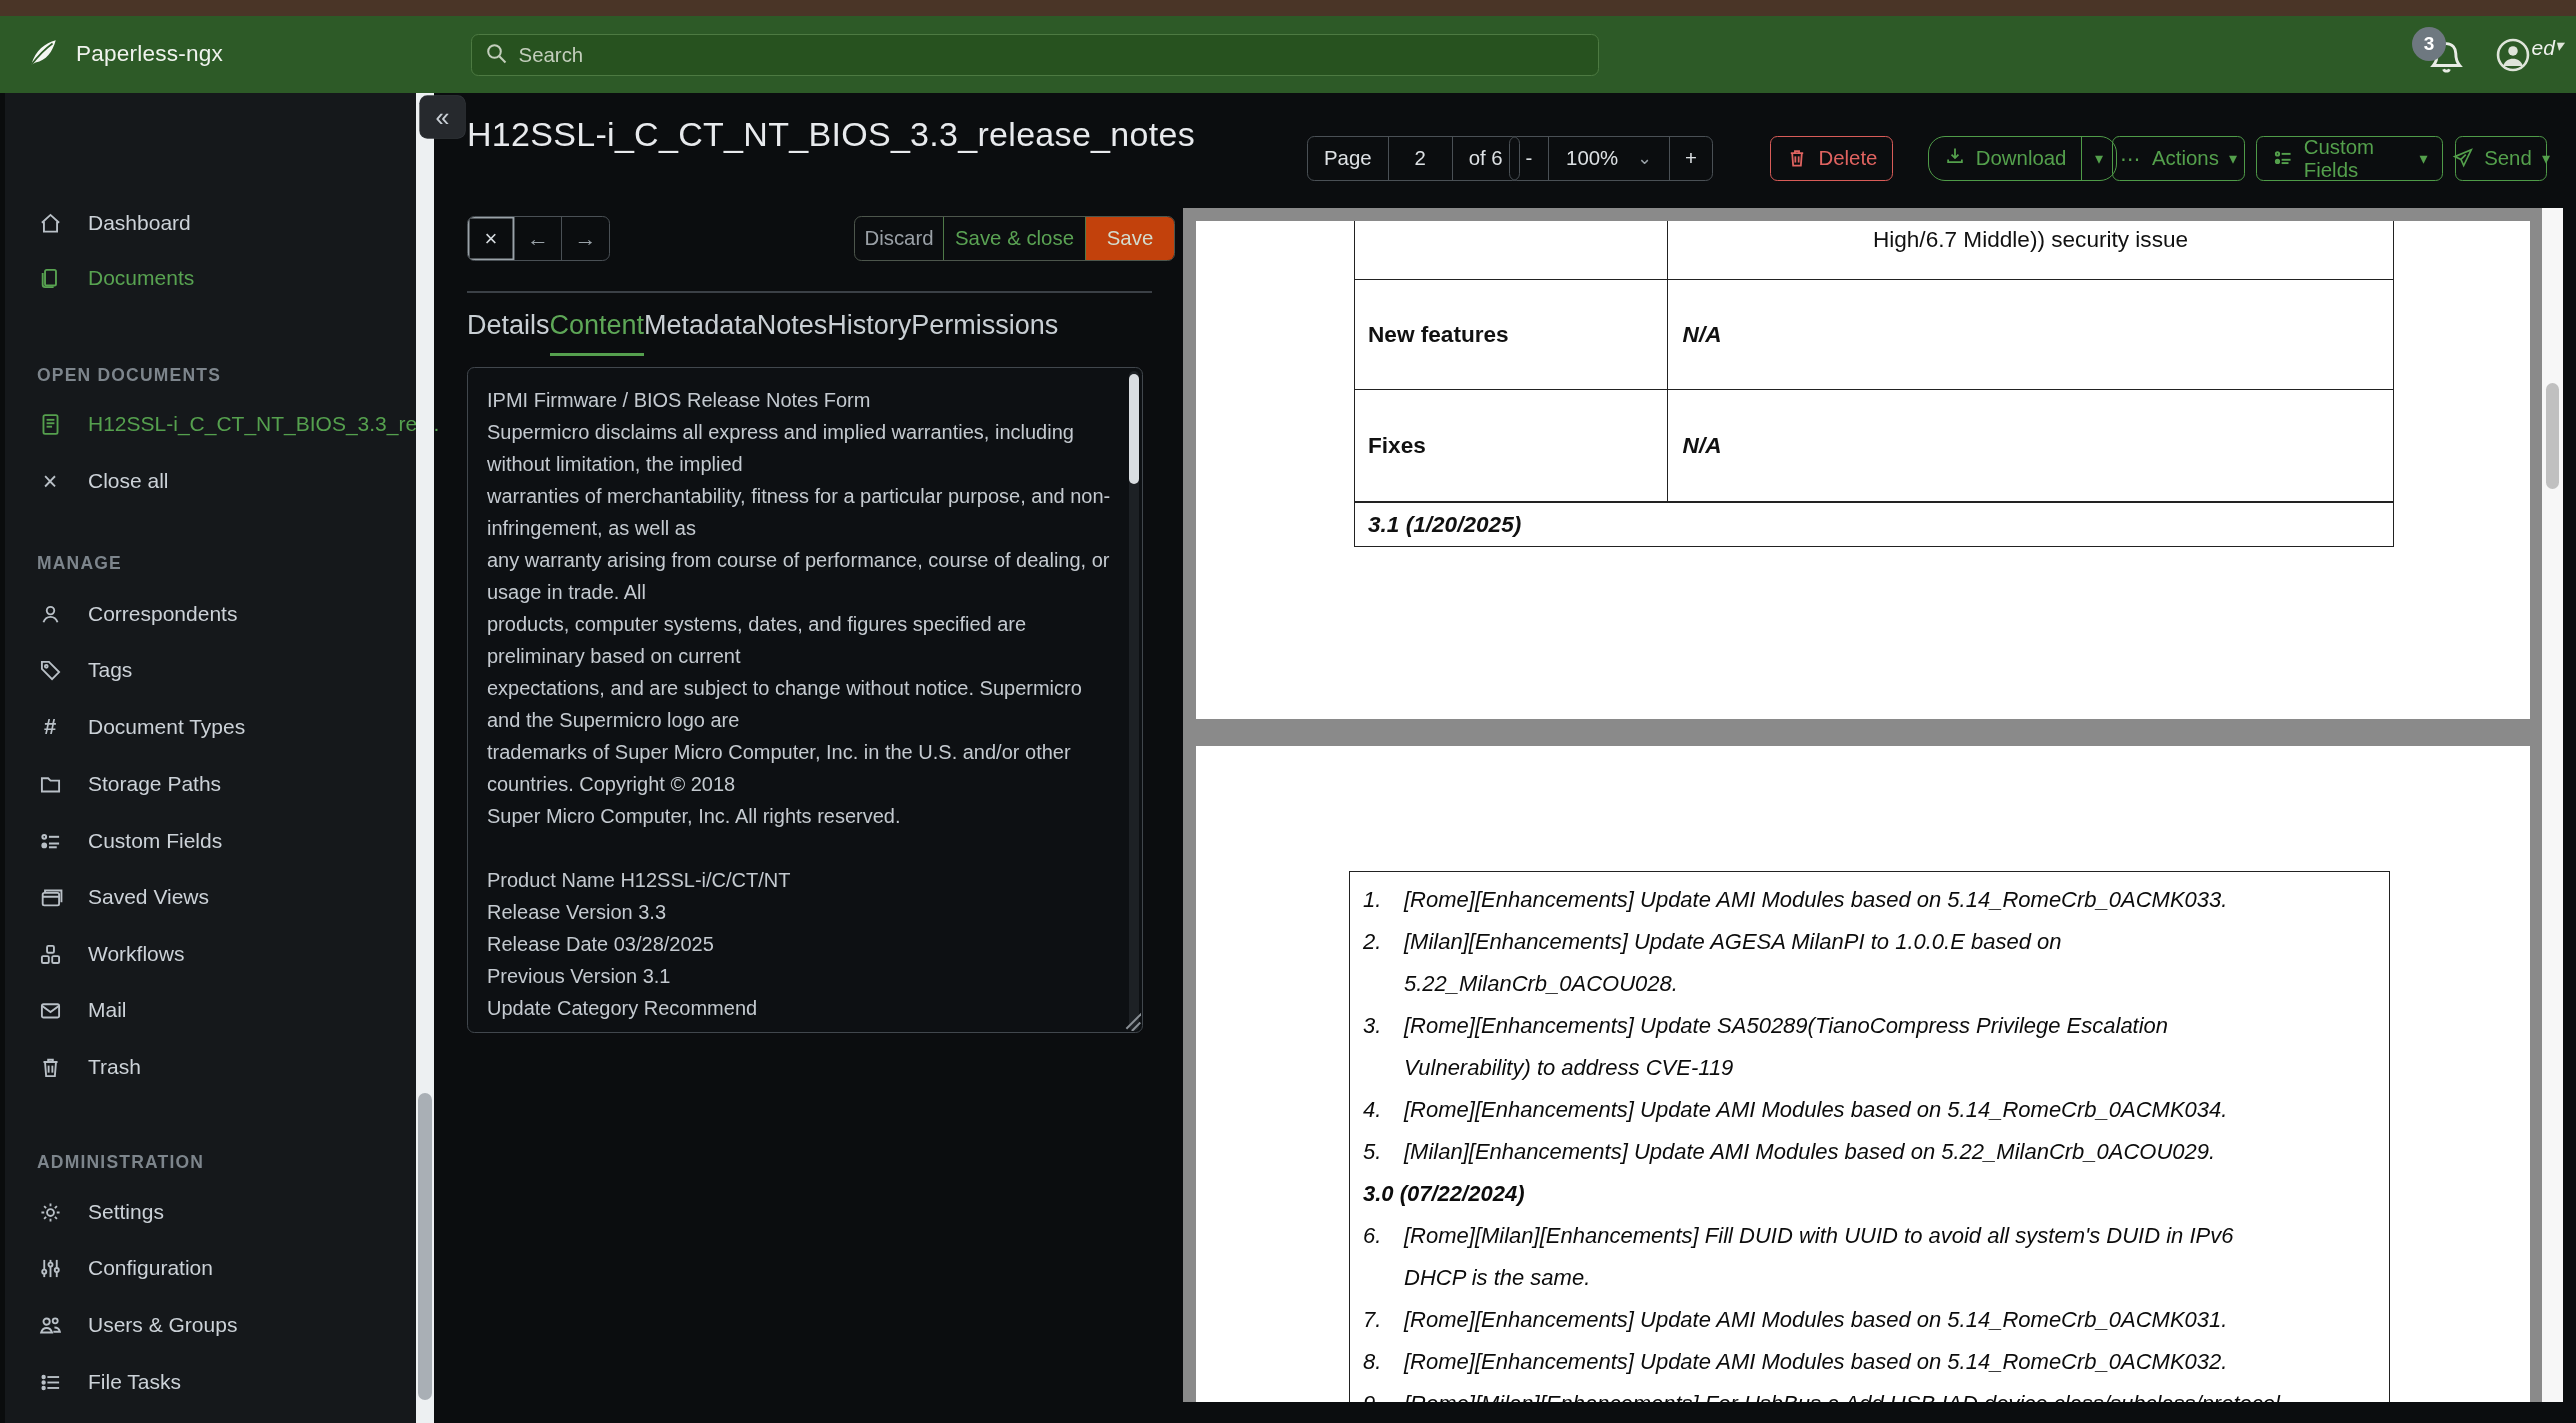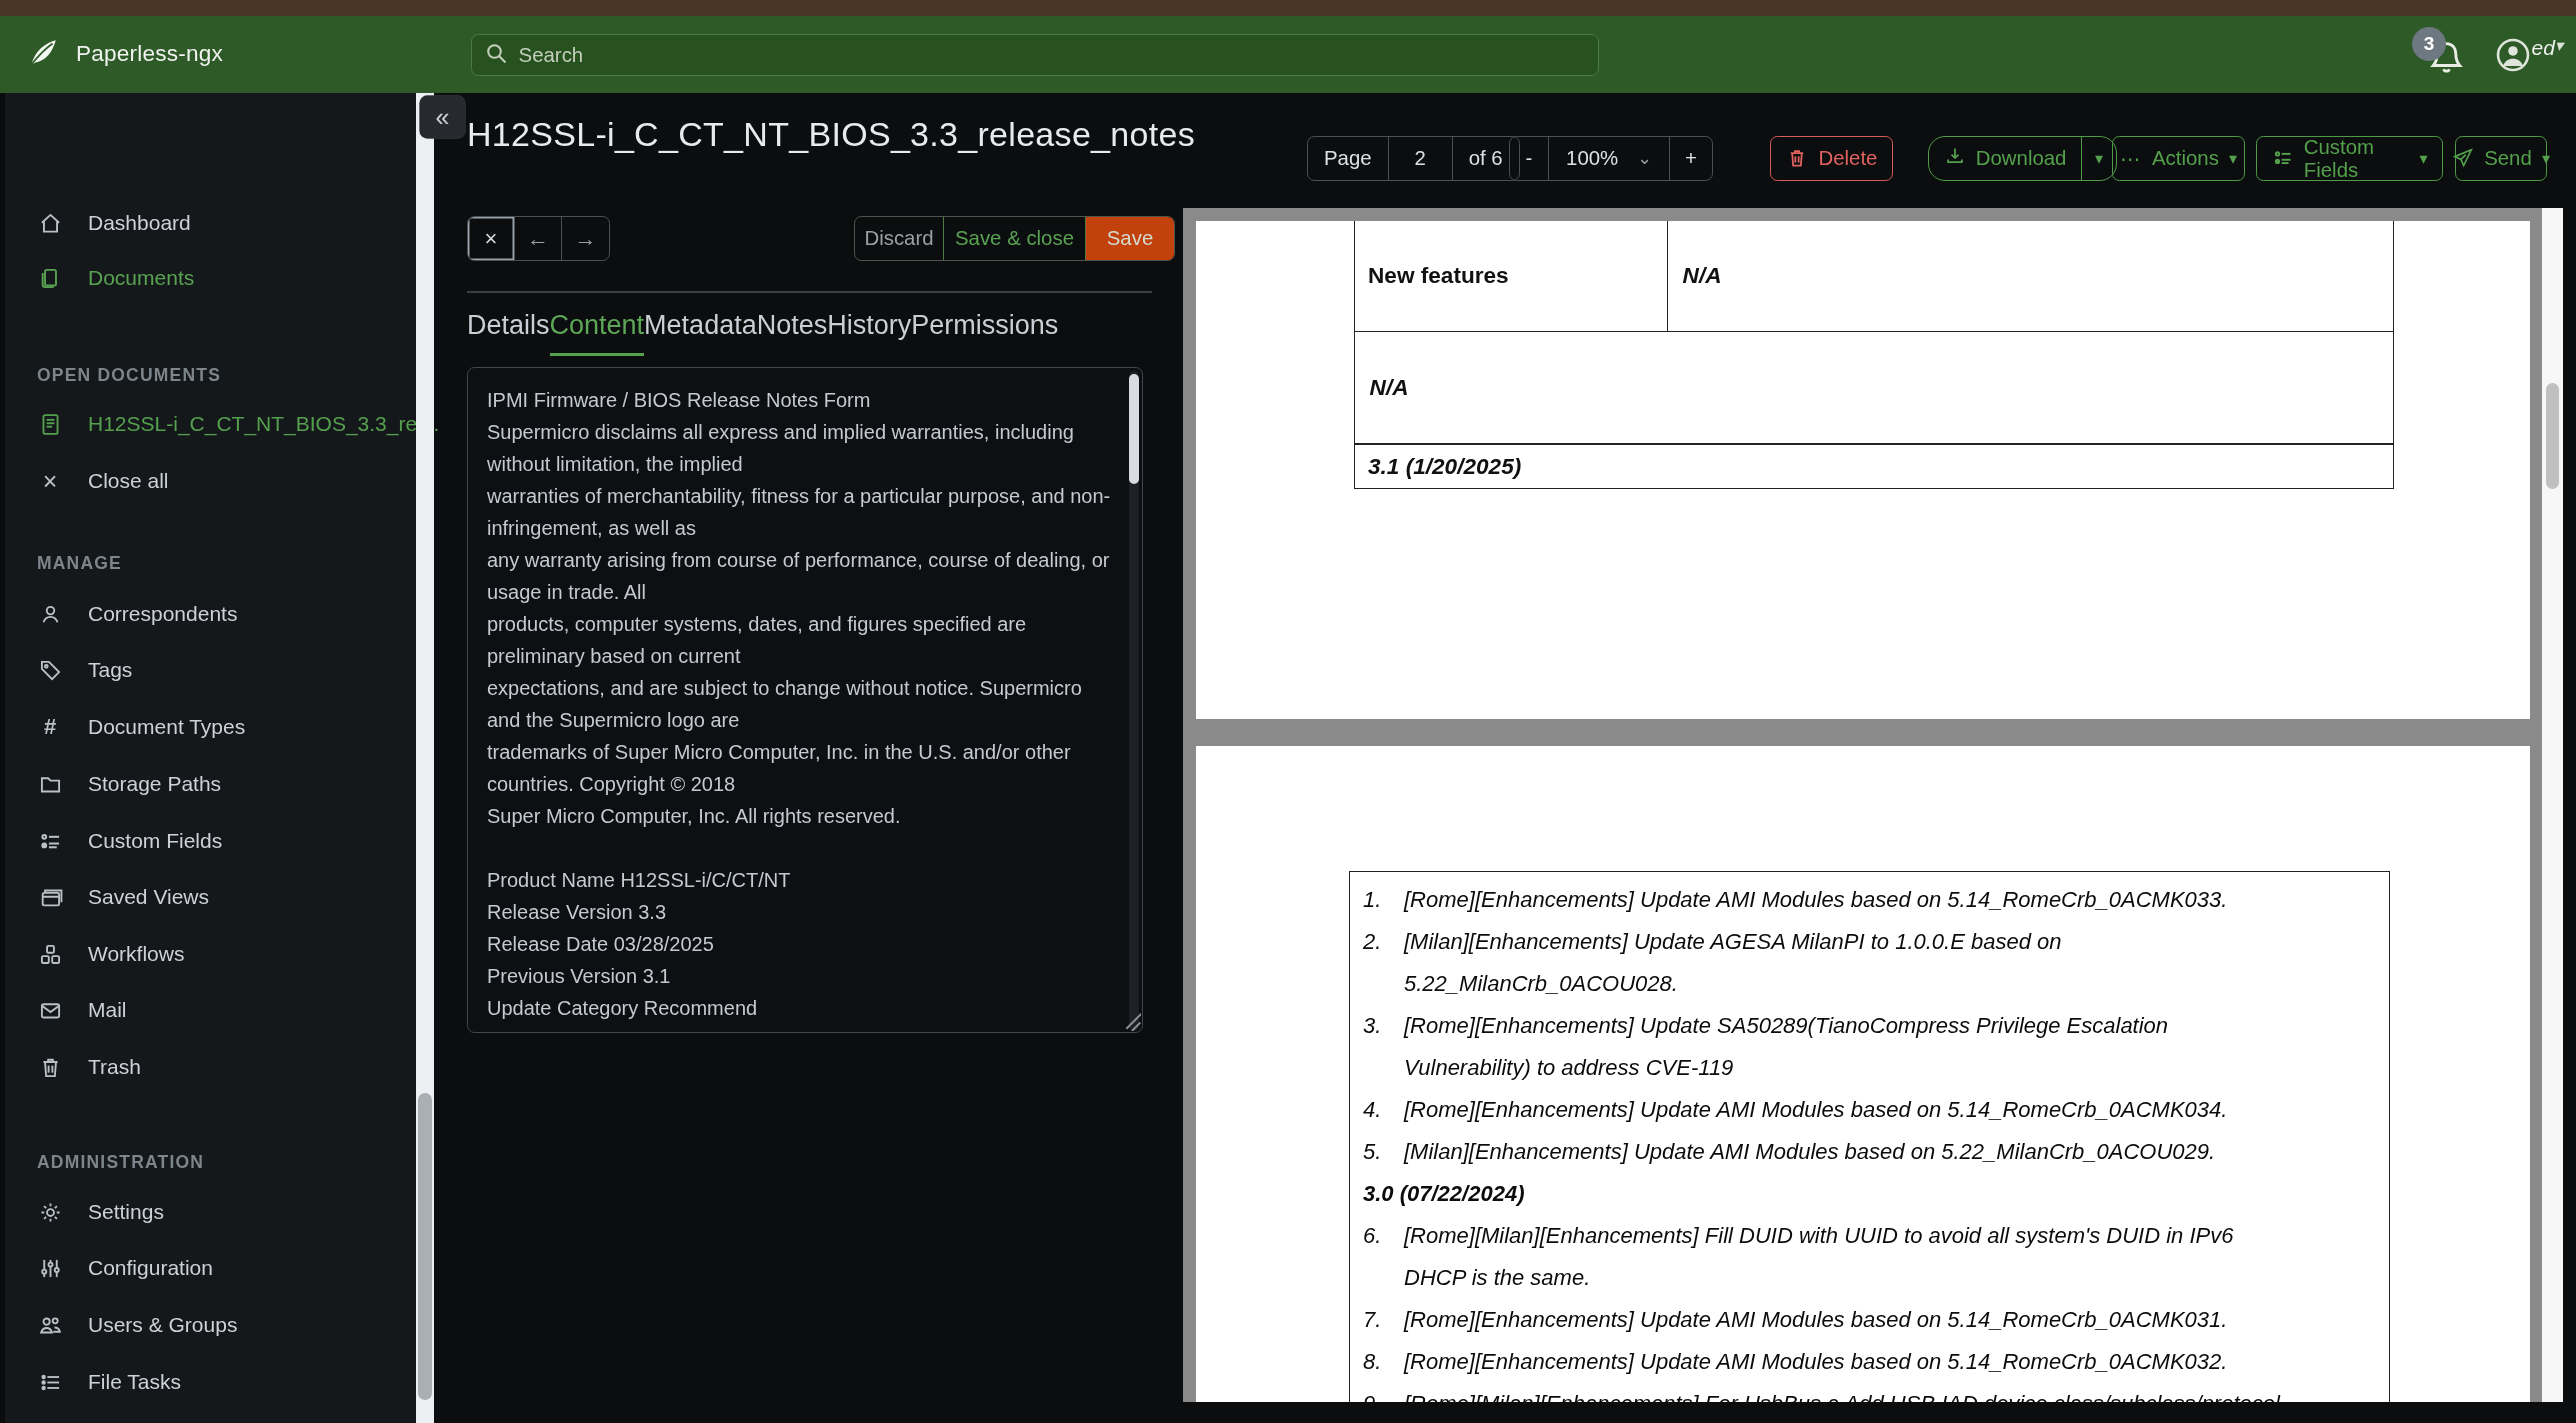--- a/index.html
+++ b/index.html
@@ -426,25 +426,30 @@
     <div class="ta-thumb"></div>
     <div class="ta-resize">
         <span class="l1"></span>
         <span class="l2"></span>
       </div>
   </div>
 
   <div class="pdf-viewer">
     <div class="pdf-page page1">
       <div class="p1-table">
+        <div class="p1-row r1">
+          <div class="p1-c1"></div>
+          <div class="p1-c2">High/6.7 Middle)) security issue</div>
+        </div>
         <div class="p1-row r2">
           <div class="p1-c1">New features</div>
           <div class="p1-c2 na">N/A</div>
         </div>
         <div class="p1-row r3">
+          <div class="p1-c1">Fixes</div>
           <div class="p1-c2 na">N/A</div>
         </div>
         <div class="r4">3.1 (1/20/2025)</div>
       </div>
     </div>
 
     <div class="pdf-page page2">
       <div class="p2-box">
         <div class="pdf-li">
             <span class="num">1.</span>

